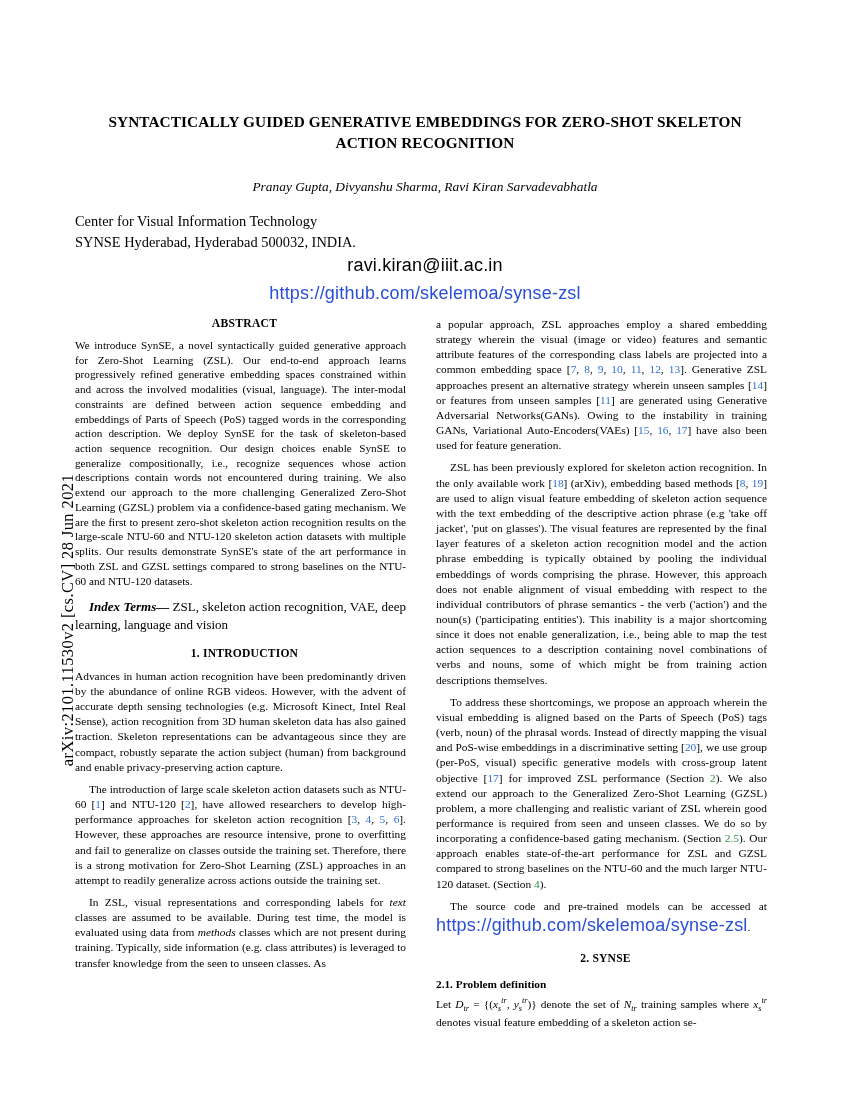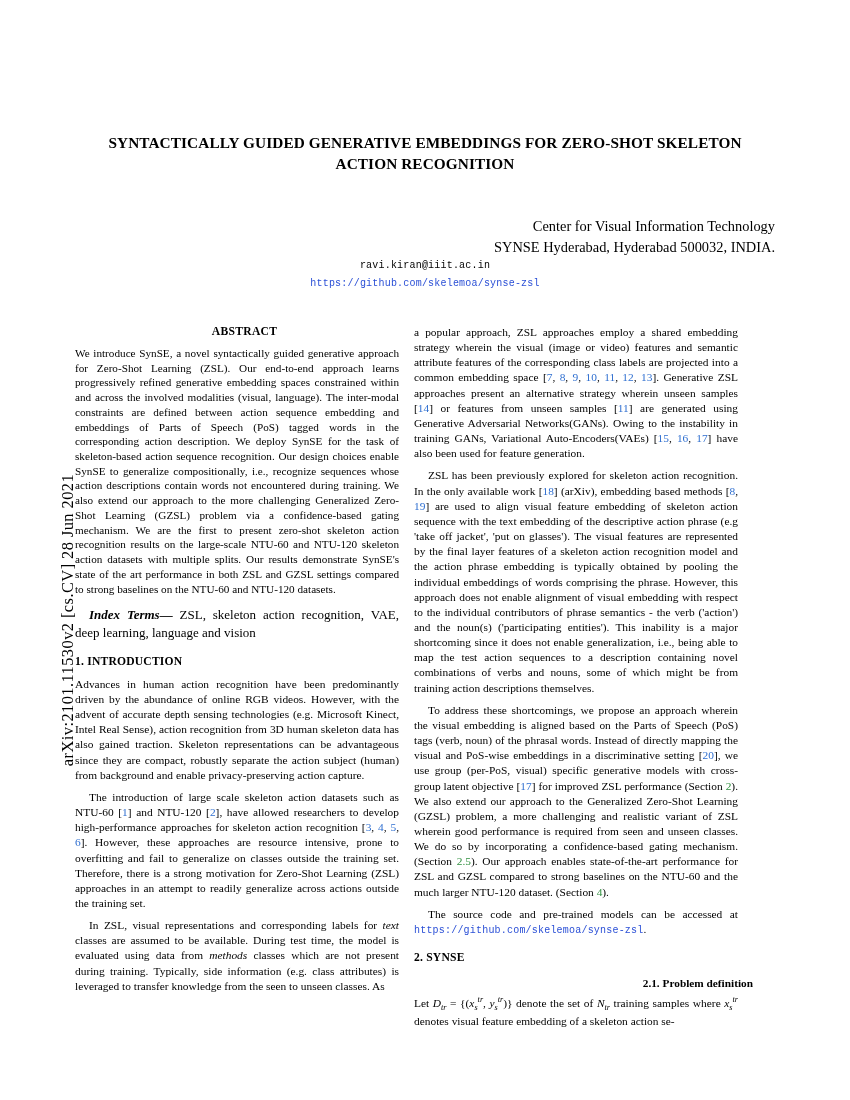--- a/index.html
+++ b/index.html
@@ -26,89 +26,90 @@
     transform-origin: center center;
     font-family: "Liberation Serif", serif;
     font-size: 16.5px;
     letter-spacing: 0.4px;
     color: #000000;
     white-space: nowrap;
   }
   .content {
     position: absolute;
     left: 75px;
-    top: 133px;
+    top: 112px;
     width: 700px;
   }
   .title {
     font-family: "Liberation Serif", serif;
     font-weight: bold;
     font-size: 15.3px;
     line-height: 1.35;
     text-align: center;
     margin: 0 20px;
     letter-spacing: 0.1px;
   }
   .authors {
     margin-top: 26px;
     text-align: center;
     font-style: italic;
     font-size: 13.4px;
   }
   .affil {
-    margin-top: 42px;
-    text-align: right;
+    margin-top: 16px;
+    text-align: left;
     font-size: 14.4px;
     line-height: 1.42;
   }
   .mono {
-    font-family: Liberation Mono, monospace;
-    font-size: 10px;
+    font-family: Liberation Sans, sans-serif;
+    font-size: 18px;
     letter-spacing: 0.2px;
   }
   .email {
     margin-top: 3px;
     text-align: center;
   }
   .url-link {
     margin-top: 7px;
     text-align: center;
     color: #2a4fd6;
   }
   .columns {
     position: absolute;
     left: 75px;
-    top: 325px;
+    top: 317px;
     width: 700px;
     display: flex;
+    gap: 22px;
   }
   .col {
     width: 339px;
   }
   .sec-head {
     text-align: center;
     font-weight: bold;
     font-size: 11.6px;
     margin: 0 0 8px 0;
     letter-spacing: 0.3px;
   }
   .numbered-head {
+    text-align: center;
     font-weight: bold;
     font-size: 11.6px;
     margin: 14px 0 9px 0;
     letter-spacing: 0.2px;
   }
   .subhead {
     font-weight: bold;
     font-size: 11.3px;
     margin: 13px 0 6px 0;
-    text-align: right;
   }
   p {
-    margin: 0 15px 0 0;
+    margin: 0 8px 0 0;
     font-size: 11.4px;
     line-height: 1.33;
     text-align: justify;
     text-indent: 14px;
     hyphens: auto;
   }
   p.noindent {
     text-indent: 0;
   }
   p + p {
@@ -142,20 +143,21 @@
 </style>
 </head>
 <body>
 
 <div class="page">
 
   <div class="arxiv-stamp">arXiv:2101.11530v2  [cs.CV]  28 Jun 2021</div>
 
   <div class="content">
     <div class="title">SYNTACTICALLY GUIDED GENERATIVE EMBEDDINGS FOR ZERO-SHOT SKELETON ACTION RECOGNITION</div>
+    <div class="authors">Pranay Gupta, Divyanshu Sharma, Ravi Kiran Sarvadevabhatla</div>
     <div class="affil">
       <div>Center for Visual Information Technology</div>
       <div>SYNSE Hyderabad, Hyderabad 500032, INDIA.</div>
     </div>
     <div class="email mono">ravi.kiran@iiit.ac.in</div>
     <div class="url-link mono">https://github.com/skelemoa/synse-zsl</div>
   </div>
 
   <div class="columns">
 

